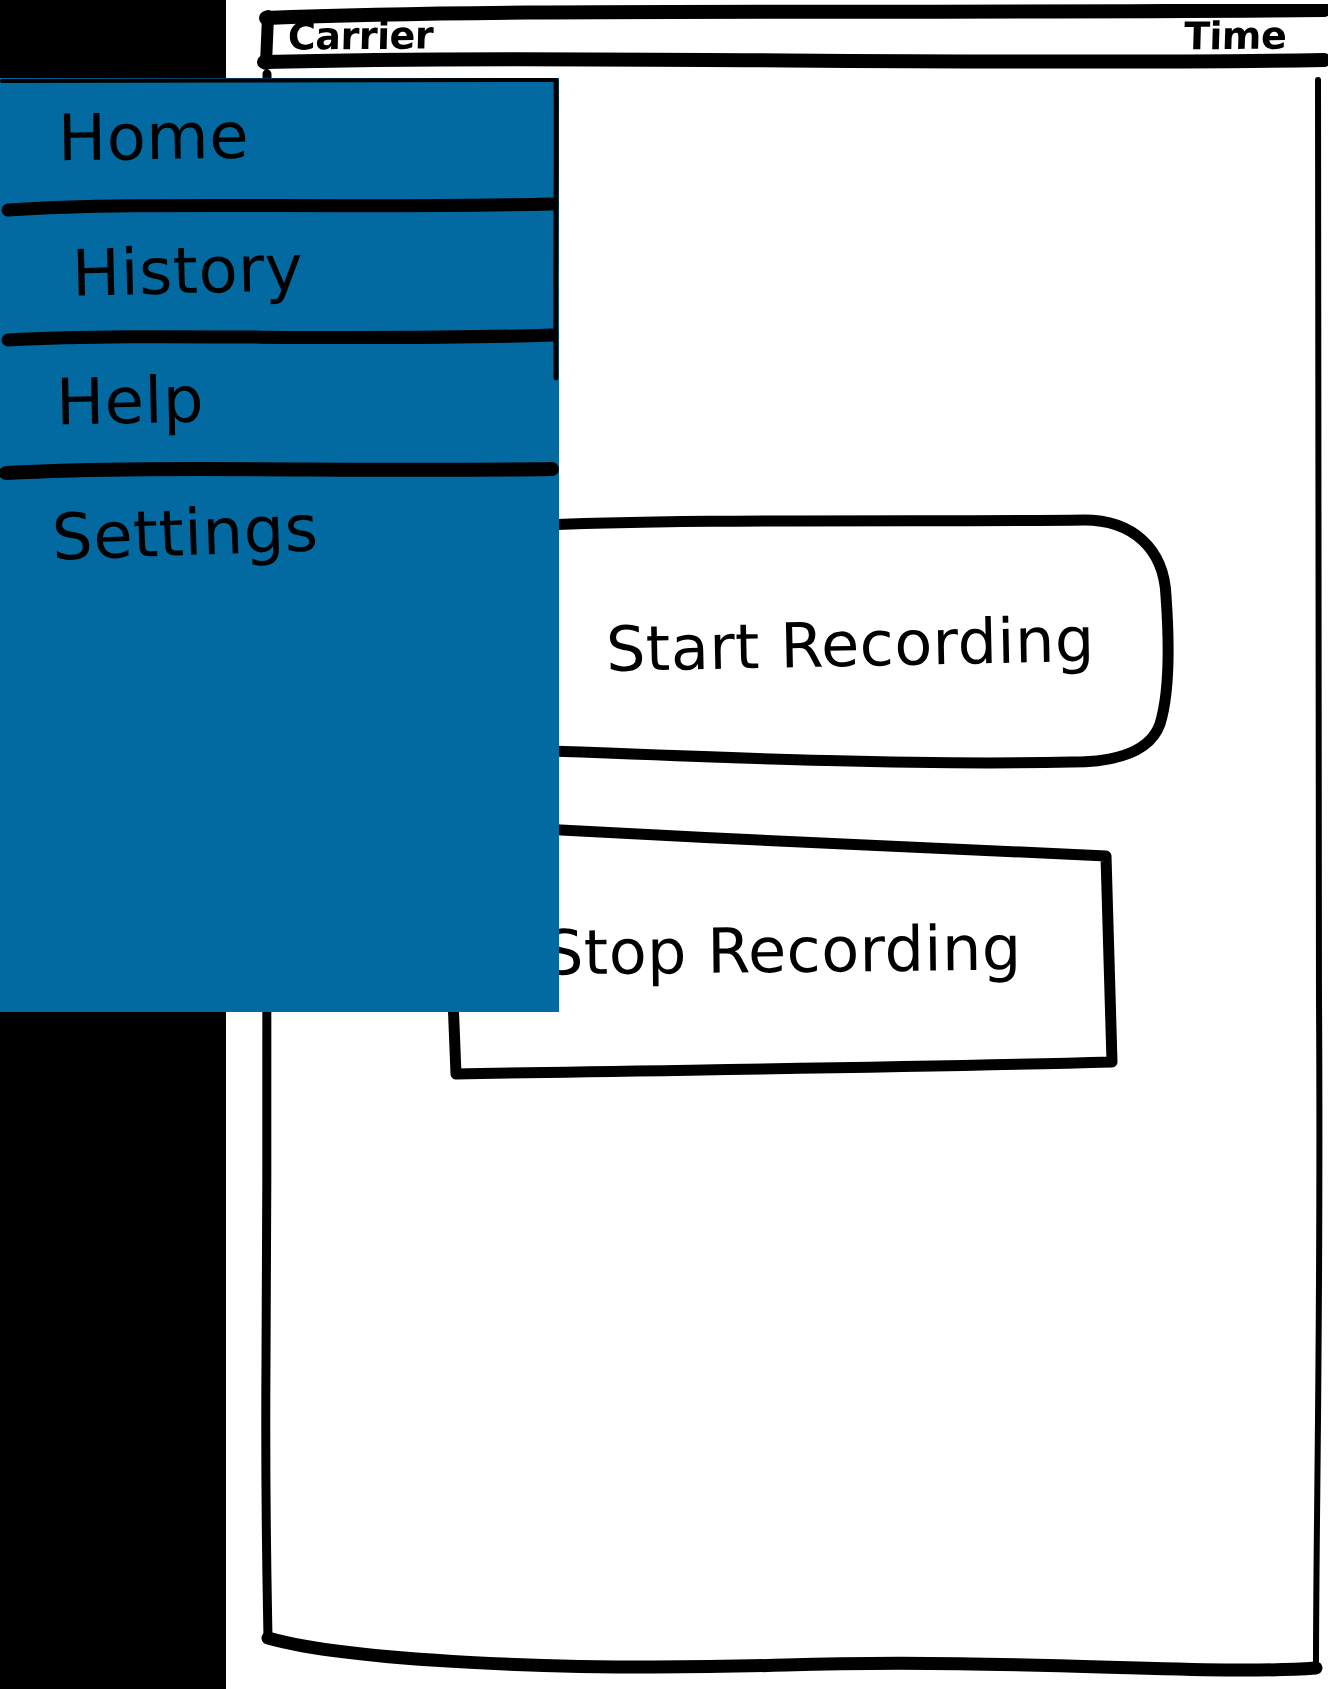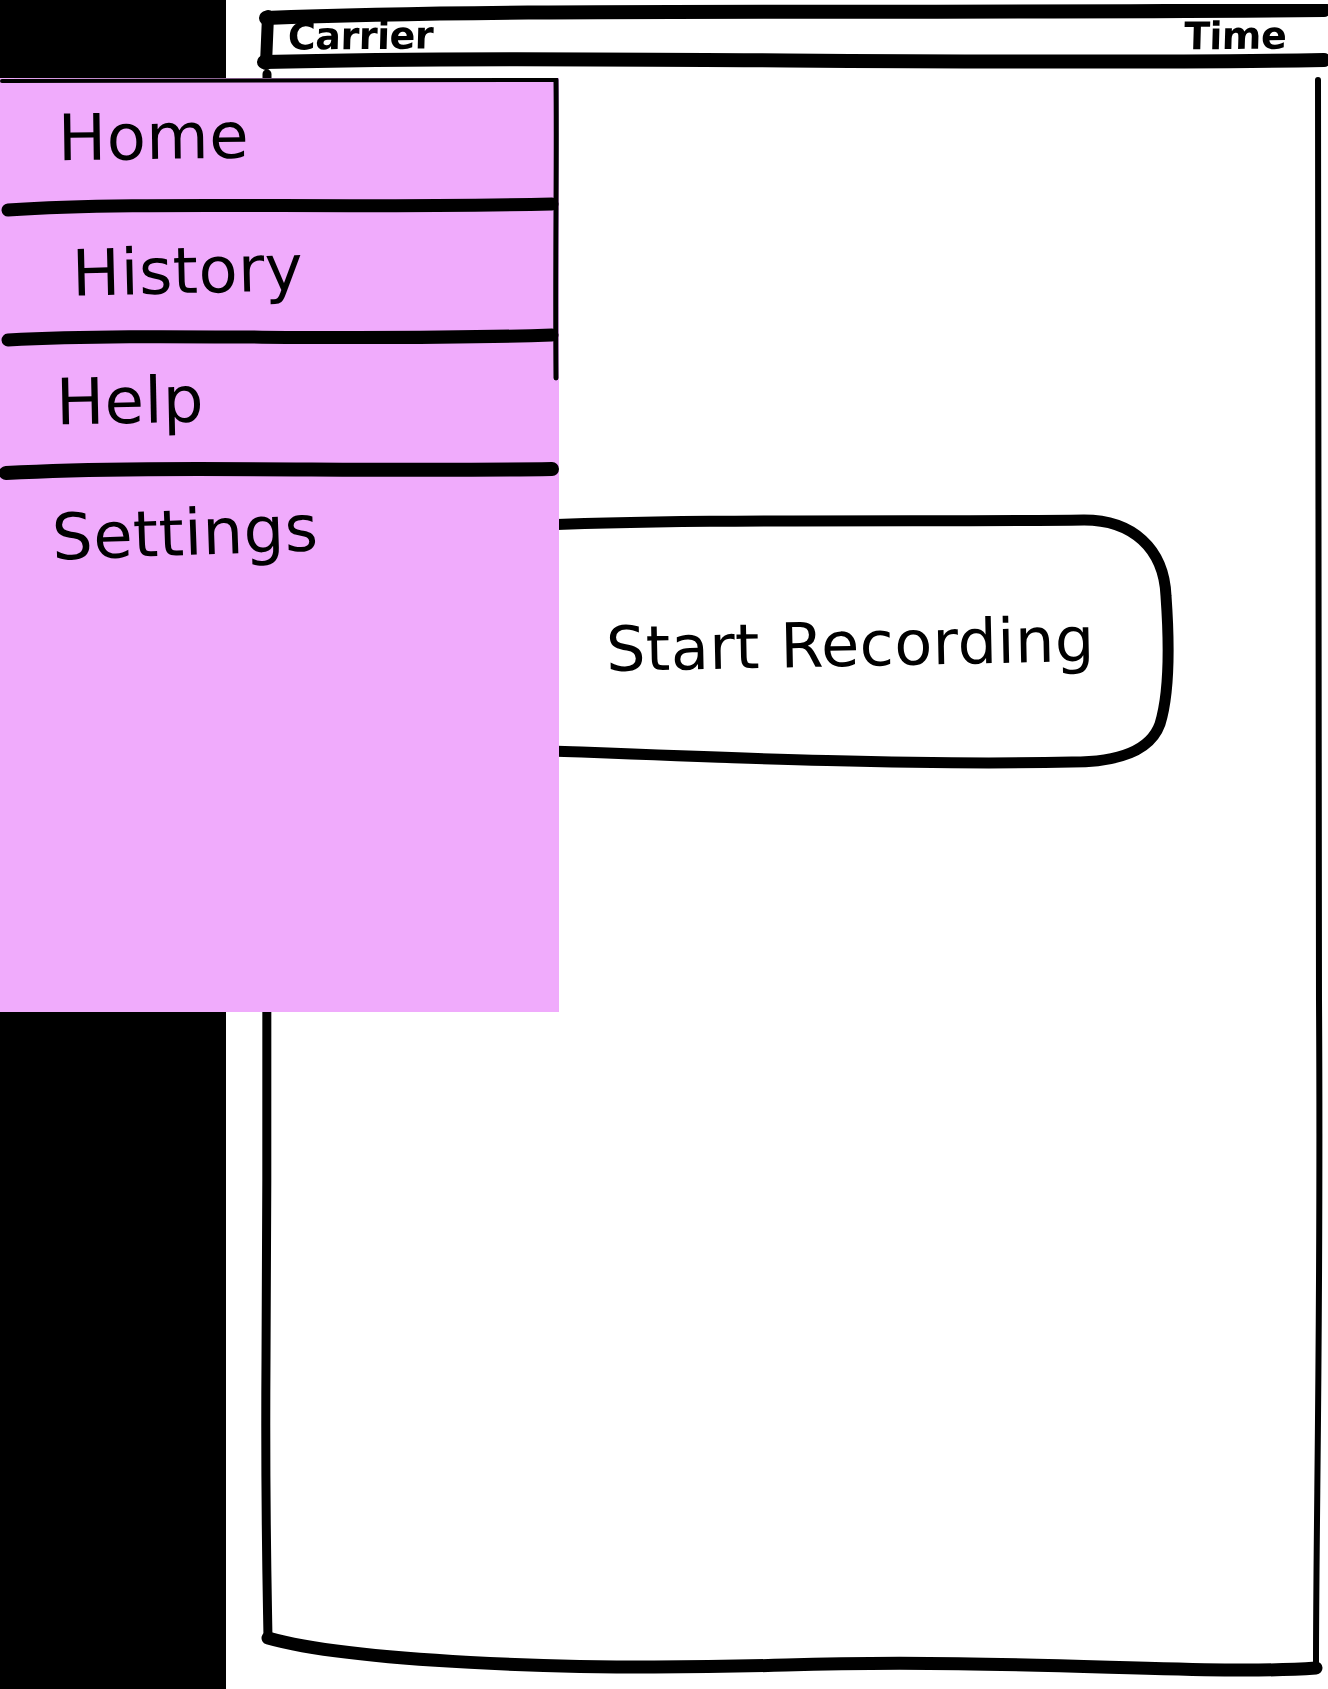--- a/index.html
+++ b/index.html
@@ -112,21 +112,21 @@
     transform: rotate(-0.6deg);
   }
 
   
   .menu {
     position: absolute;
     left: 0px;
     top: 78px;
     width: 559px;
     height: 934px;
-    background: #f0abfc;
+    background: #0369a1;
     z-index: 40;
   }
   .menu-edge {
     position: absolute;
     left: 0; top: 0;
     width: 559px;
     height: 934px;
     pointer-events: none;
   }
   .menu-item {
@@ -198,20 +198,29 @@
       <svg class="btn-svg" viewBox="0 0 648 258" preserveAspectRatio="none">
         <path d="M 2 14 C 160 6, 420 10, 560 8
                  C 608 8, 640 36, 642 84
                  C 646 140, 644 186, 636 212
                  C 626 240, 592 250, 548 250
                  C 380 254, 160 244, 4 238" stroke="#000" stroke-width="11" fill="none" stroke-linecap="round" stroke-linejoin="round"></path>
       </svg>
       <div class="btn-label">Start Recording</div>
     </div>
 
+    <div class="btn-stop">
+      <svg class="btn-svg" viewBox="0 0 682 258" preserveAspectRatio="none">
+        <path d="M 6 6 C 220 18, 480 30, 666 38
+                 L 672 244
+                 C 460 250, 220 252, 16 256
+                 L 6 6 Z" stroke="#000" stroke-width="11" fill="none" stroke-linecap="round" stroke-linejoin="round"></path>
+      </svg>
+      <div class="btn-label">Stop Recording</div>
+    </div>
 
   </div>
 
   <div class="menu">
 
     <svg class="menu-edge" viewBox="0 0 559 934" preserveAspectRatio="none">
 
       <path d="M 556 2 C 557 80, 555 180, 556 300" stroke="#000" stroke-width="5" fill="none" stroke-linecap="round"></path>
 
       <path d="M 2 3 L 556 2" stroke="#000" stroke-width="4" fill="none" stroke-linecap="round"></path>

